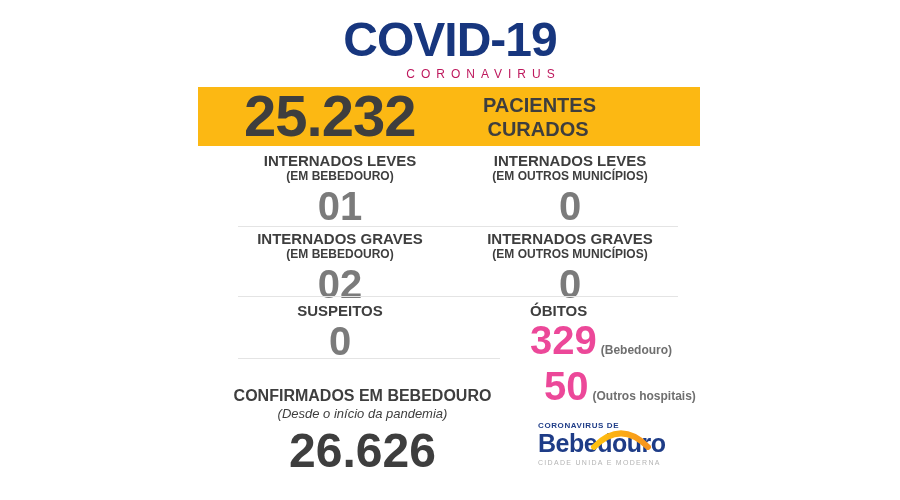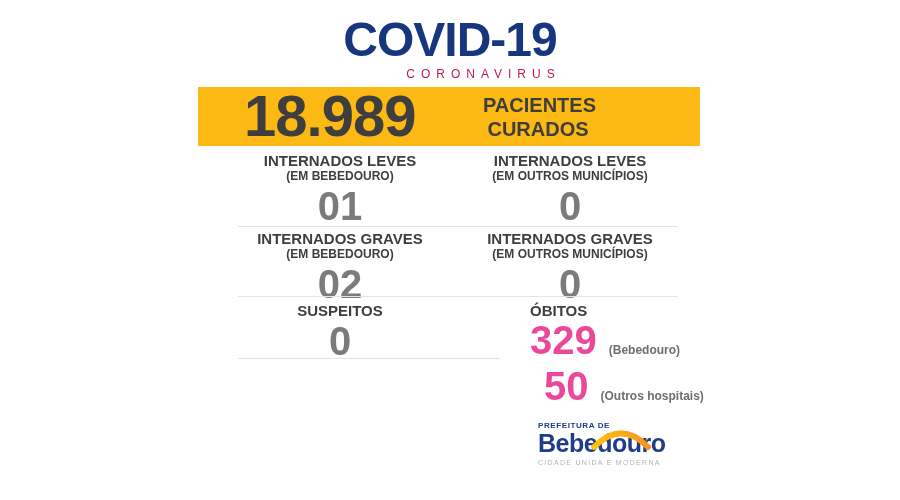--- a/index.html
+++ b/index.html
@@ -40,21 +40,21 @@
   .divider{position:absolute;height:1px;background:#E4E4E4;}
   .divider-1{left:238px;top:226px;width:440px;}
   .divider-2{left:238px;top:296px;width:440px;}
   .divider-3{left:238px;top:358px;width:262px;}
   
   .obitos{position:absolute;left:530px;top:302px;}
   .obitos-title{font-size:15px;font-weight:700;color:#3E3E3E;}
   .obitos-entry{display:flex;align-items:baseline;margin-top:1px;}
   .obitos-entry.second{margin-left:14px;margin-top:6px;}
   .obitos-value{font-size:40px;font-weight:800;color:#ec4899;line-height:1;}
-  .obitos-note{font-size:12px;font-weight:700;color:#6F6F6F;margin-left:12px;}
+  .obitos-note{font-size:12px;font-weight:700;color:#6F6F6F;margin-left:4px;}
   
   .confirmed{position:absolute;left:210px;top:387px;width:305px;text-align:center;}
   .confirmed-title{font-size:16px;font-weight:700;color:#3E3E3E;}
   .confirmed-sub{font-size:13px;font-style:italic;color:#3E3E3E;margin-top:1px;}
   .confirmed-value{font-size:48px;font-weight:800;color:#3E3E3E;line-height:1;margin-top:6px;letter-spacing:0;}
   
   .pref-logo{position:absolute;left:538px;top:421px;width:140px;}
   .pref-top{font-size:8px;font-weight:700;color:#1E3C87;letter-spacing:0.6px;}
   .pref-name-wrap{position:relative;margin-top:0;}
   .pref-name{font-size:25px;font-weight:700;color:#1E3C87;letter-spacing:-0.5px;line-height:1.1;}
@@ -67,21 +67,21 @@
 <div class="stage">
 
   <div class="covid-logo">
     <div class="covid-logo-inner">
       <div class="covid-title">COVID-19</div>
       <div class="covid-subtitle">CORONAVIRUS</div>
     </div>
   </div>
 
   <div class="banner">
-    <div class="banner-value">18.989</div>
+    <div class="banner-value">25.232</div>
     <div class="banner-label">
       <div>PACIENTES</div>
       <div>CURADOS</div>
     </div>
   </div>
 
   <div class="stat-cell cell-r1c1">
     <div class="stat-title">INTERNADOS LEVES</div>
     <div class="stat-sub">(EM BEBEDOURO)</div>
     <div class="stat-value">01</div>
@@ -119,23 +119,28 @@
       <div class="obitos-note">(Bebedouro)</div>
     </div>
     <div class="obitos-entry second">
       <div class="obitos-value">50</div>
       <div class="obitos-note">(Outros hospitais)</div>
     </div>
   </div>
 
   <div class="divider divider-3"></div>
 
+  <div class="confirmed">
+    <div class="confirmed-title">CONFIRMADOS EM BEBEDOURO</div>
+    <div class="confirmed-sub">(Desde o início da pandemia)</div>
+    <div class="confirmed-value">26.626</div>
+  </div>
 
   <div class="pref-logo">
-    <div class="pref-top">PREFEITURA DE</div>
+    <div class="pref-top">CORONAVIRUS DE</div>
     <div class="pref-name-wrap">
       <svg class="pref-arc" viewBox="0 0 62 30">
         <defs>
           <linearGradient id="arcGrad" x1="0" y1="0" x2="1" y2="0">
             <stop offset="0" stop-color="#FFC20E"></stop>
             <stop offset="1" stop-color="#F7941D"></stop>
           </linearGradient>
         </defs>
         <path d="M4,27 Q31,0 58,27" fill="none" stroke="url(#arcGrad)" stroke-width="6" stroke-linecap="round"></path>
       </svg>

